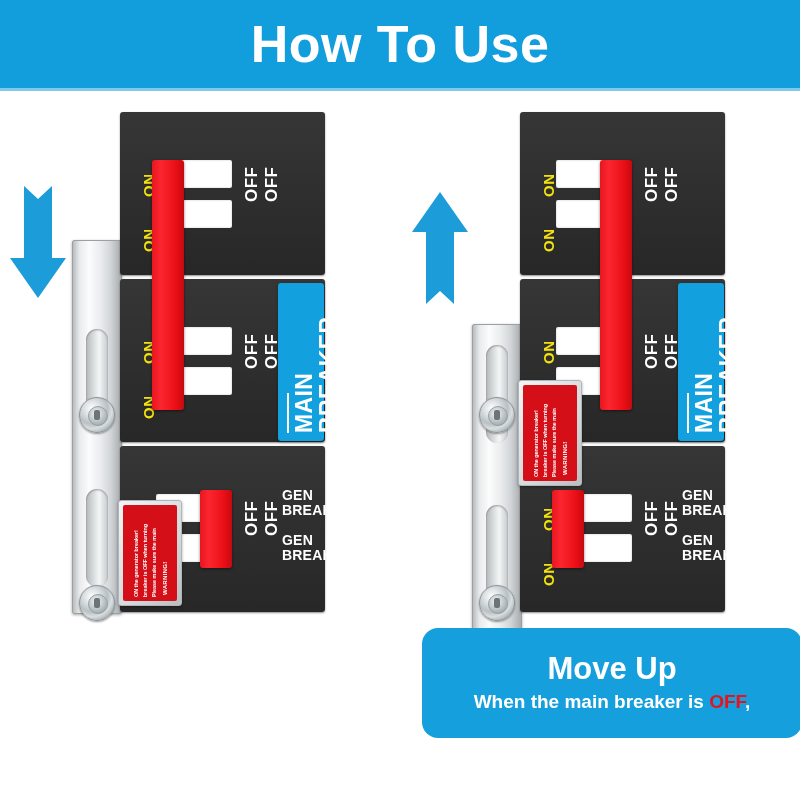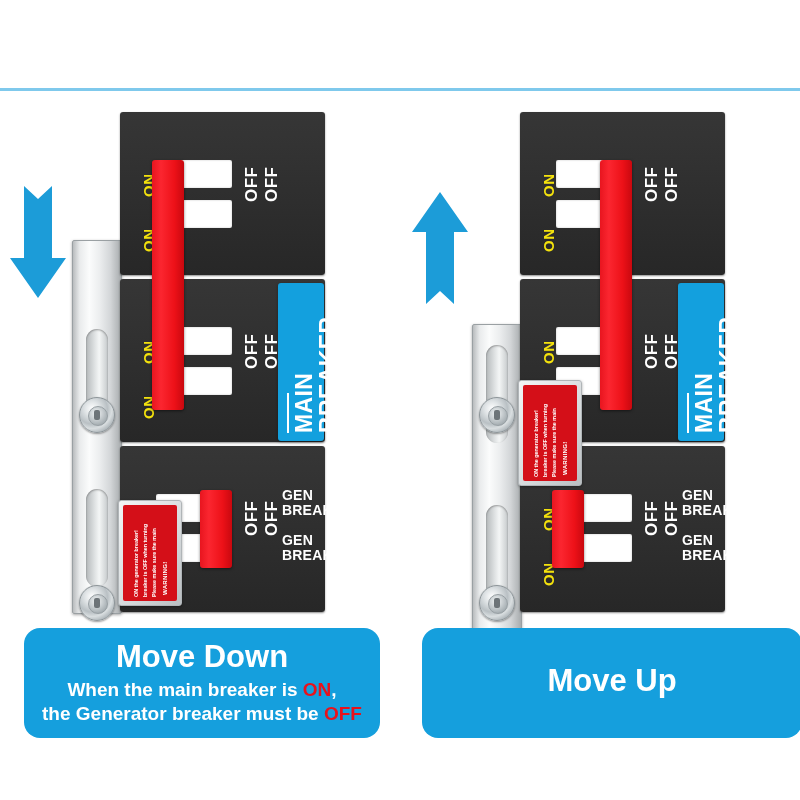--- a/index.html
+++ b/index.html
@@ -133,20 +133,23 @@
   }
   .cap-title{font-size:31px;font-weight:bold;margin-bottom:4px;line-height:1.1;}
   .cap-line{font-size:19px;font-weight:bold;line-height:1.28;}
   .red{color:#e8121c;}
 </style>
 </head>
 <body>
 
 <div class="page">
 
+  <div class="header">
+    <div class="header-title">How To Use</div>
+  </div>
   <div class="header-underline"></div>
 
   <div class="diagram">
 
     <div class="half left">
 
       <div class="arrow arrow-down">
         <svg viewBox="0 0 56 112" xmlns="http://www.w3.org/2000/svg">
           <path d="M14 0 L28 13 L42 0 L42 72 L56 72 L28 112 L0 72 L14 72 Z" fill="#1c9cd8"></path>
         </svg>
@@ -286,27 +289,21 @@
         <div class="warn" style="left:4px;top:4px;width:54px;height:96px;">
           <div class="wrot wtitle" style="left:38px;top:90px;">WARNING!</div>
           <div class="wrot" style="left:28px;top:92px;">Please make sure the main</div>
           <div class="wrot" style="left:19px;top:92px;">breaker is OFF when turning</div>
           <div class="wrot" style="left:10px;top:92px;">ON the generator breaker!</div>
         </div>
       </div>
     </div>
   </div>
 
-  <div class="caption" style="left:24px;top:628px;width:356px;height:110px;">
-    <div class="cap-title">Move Down</div>
+
+  <div class="caption" style="left:422px;top:628px;width:380px;height:110px;">
+    <div class="cap-title">Move Up</div>
     <div class="cap-line">
-      <span>When the main breaker is </span><span class="red">ON</span><span>,</span>
-    </div>
-    <div class="cap-line">
-      <span>the Generator breaker must be </span><span class="red">OFF</span>
+      <span>When the main breaker is </span><span class="red">OFF</span><span>,</span>
     </div>
   </div>
 
-  <div class="caption" style="left:422px;top:628px;width:380px;height:110px;">
-    <div class="cap-title">Move Up</div>
-  </div>
-
 </div>
 
 </body></html>

